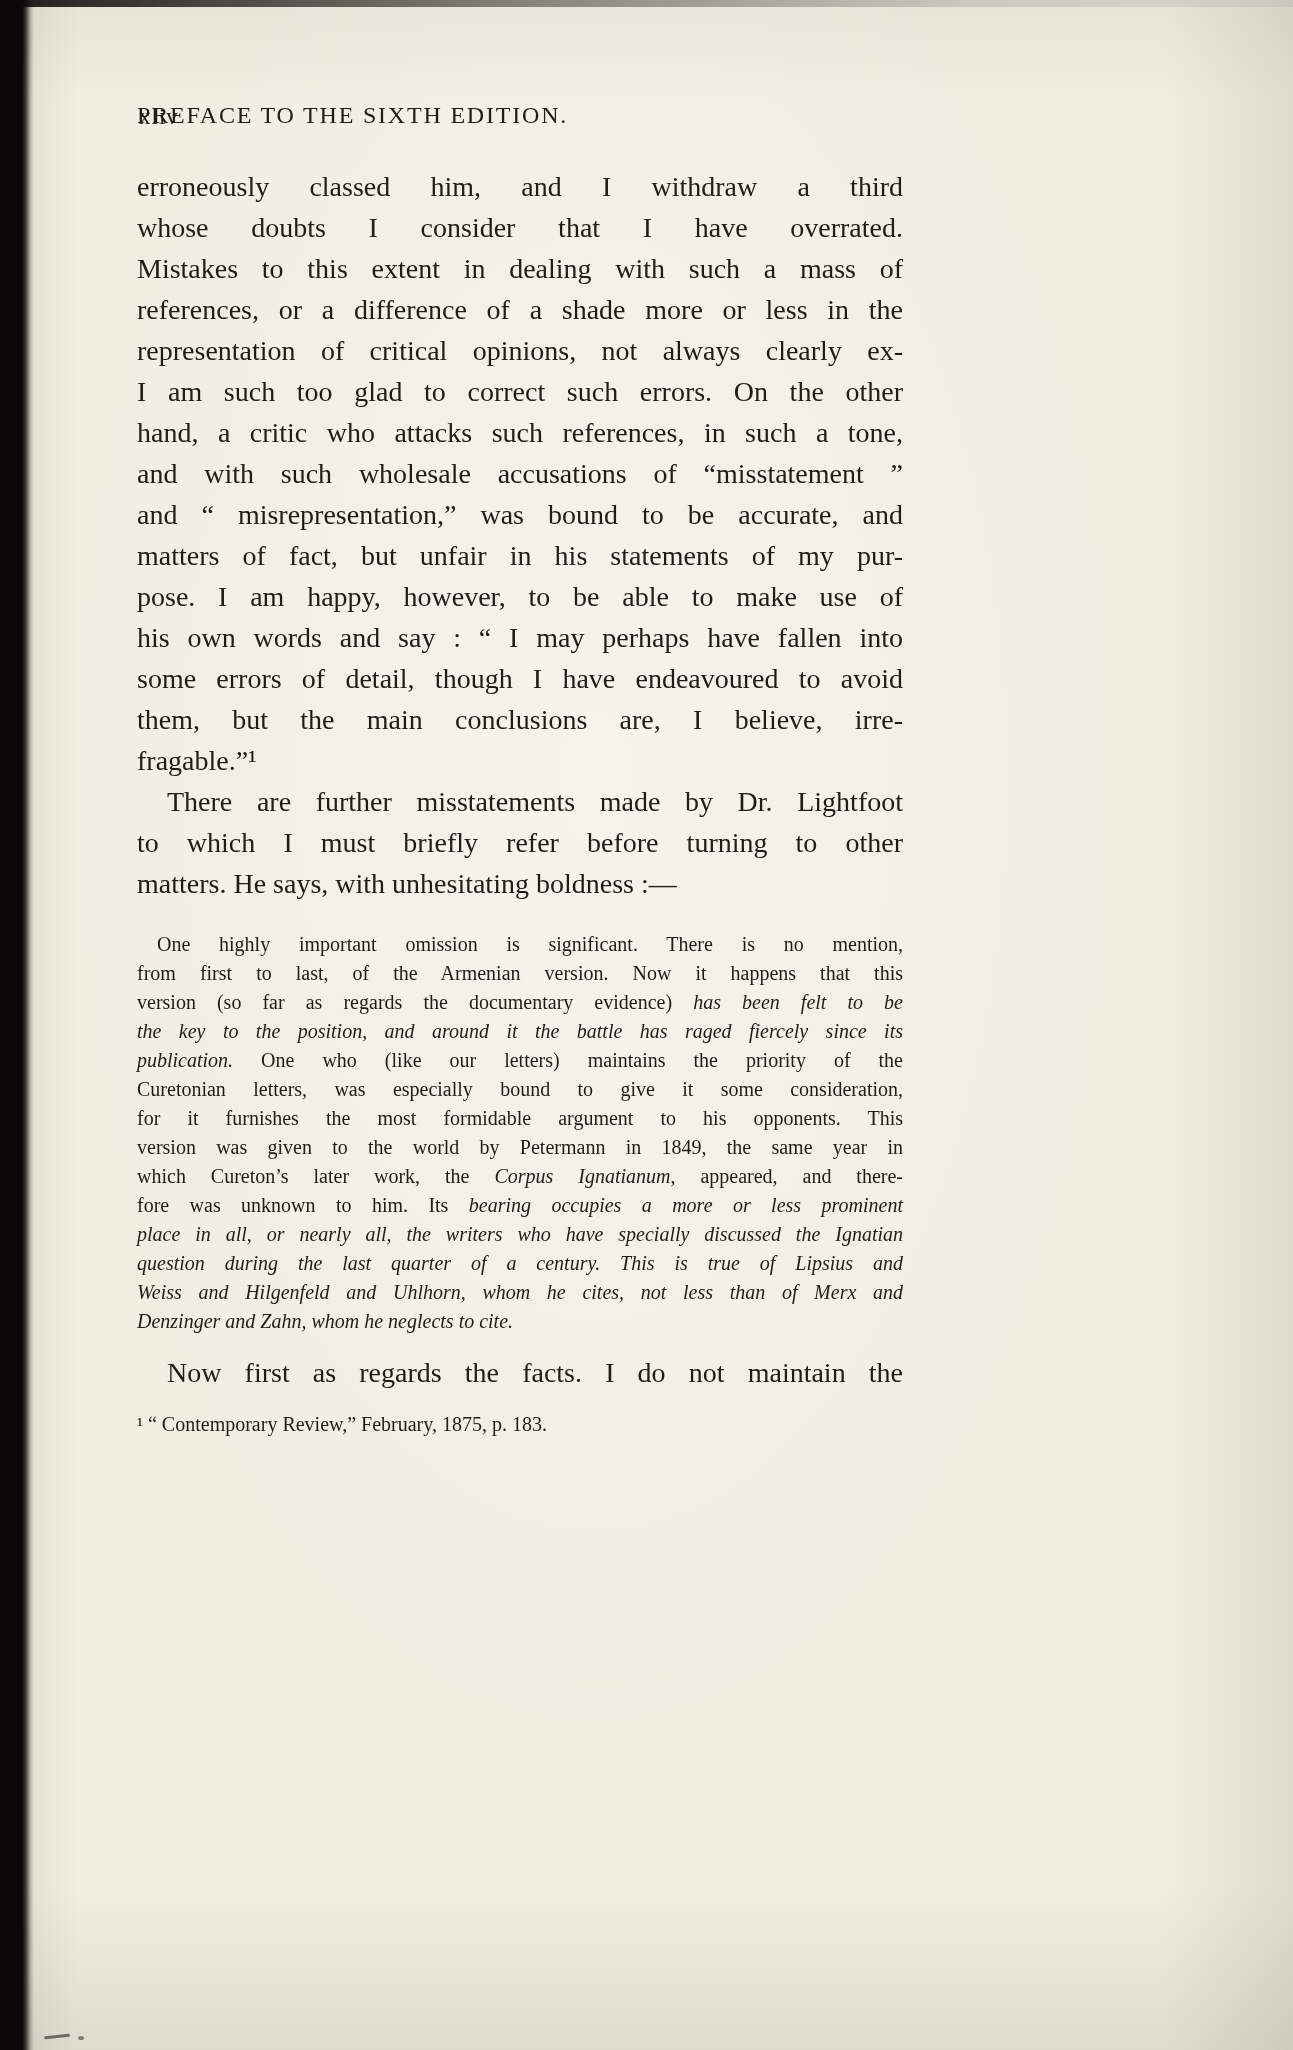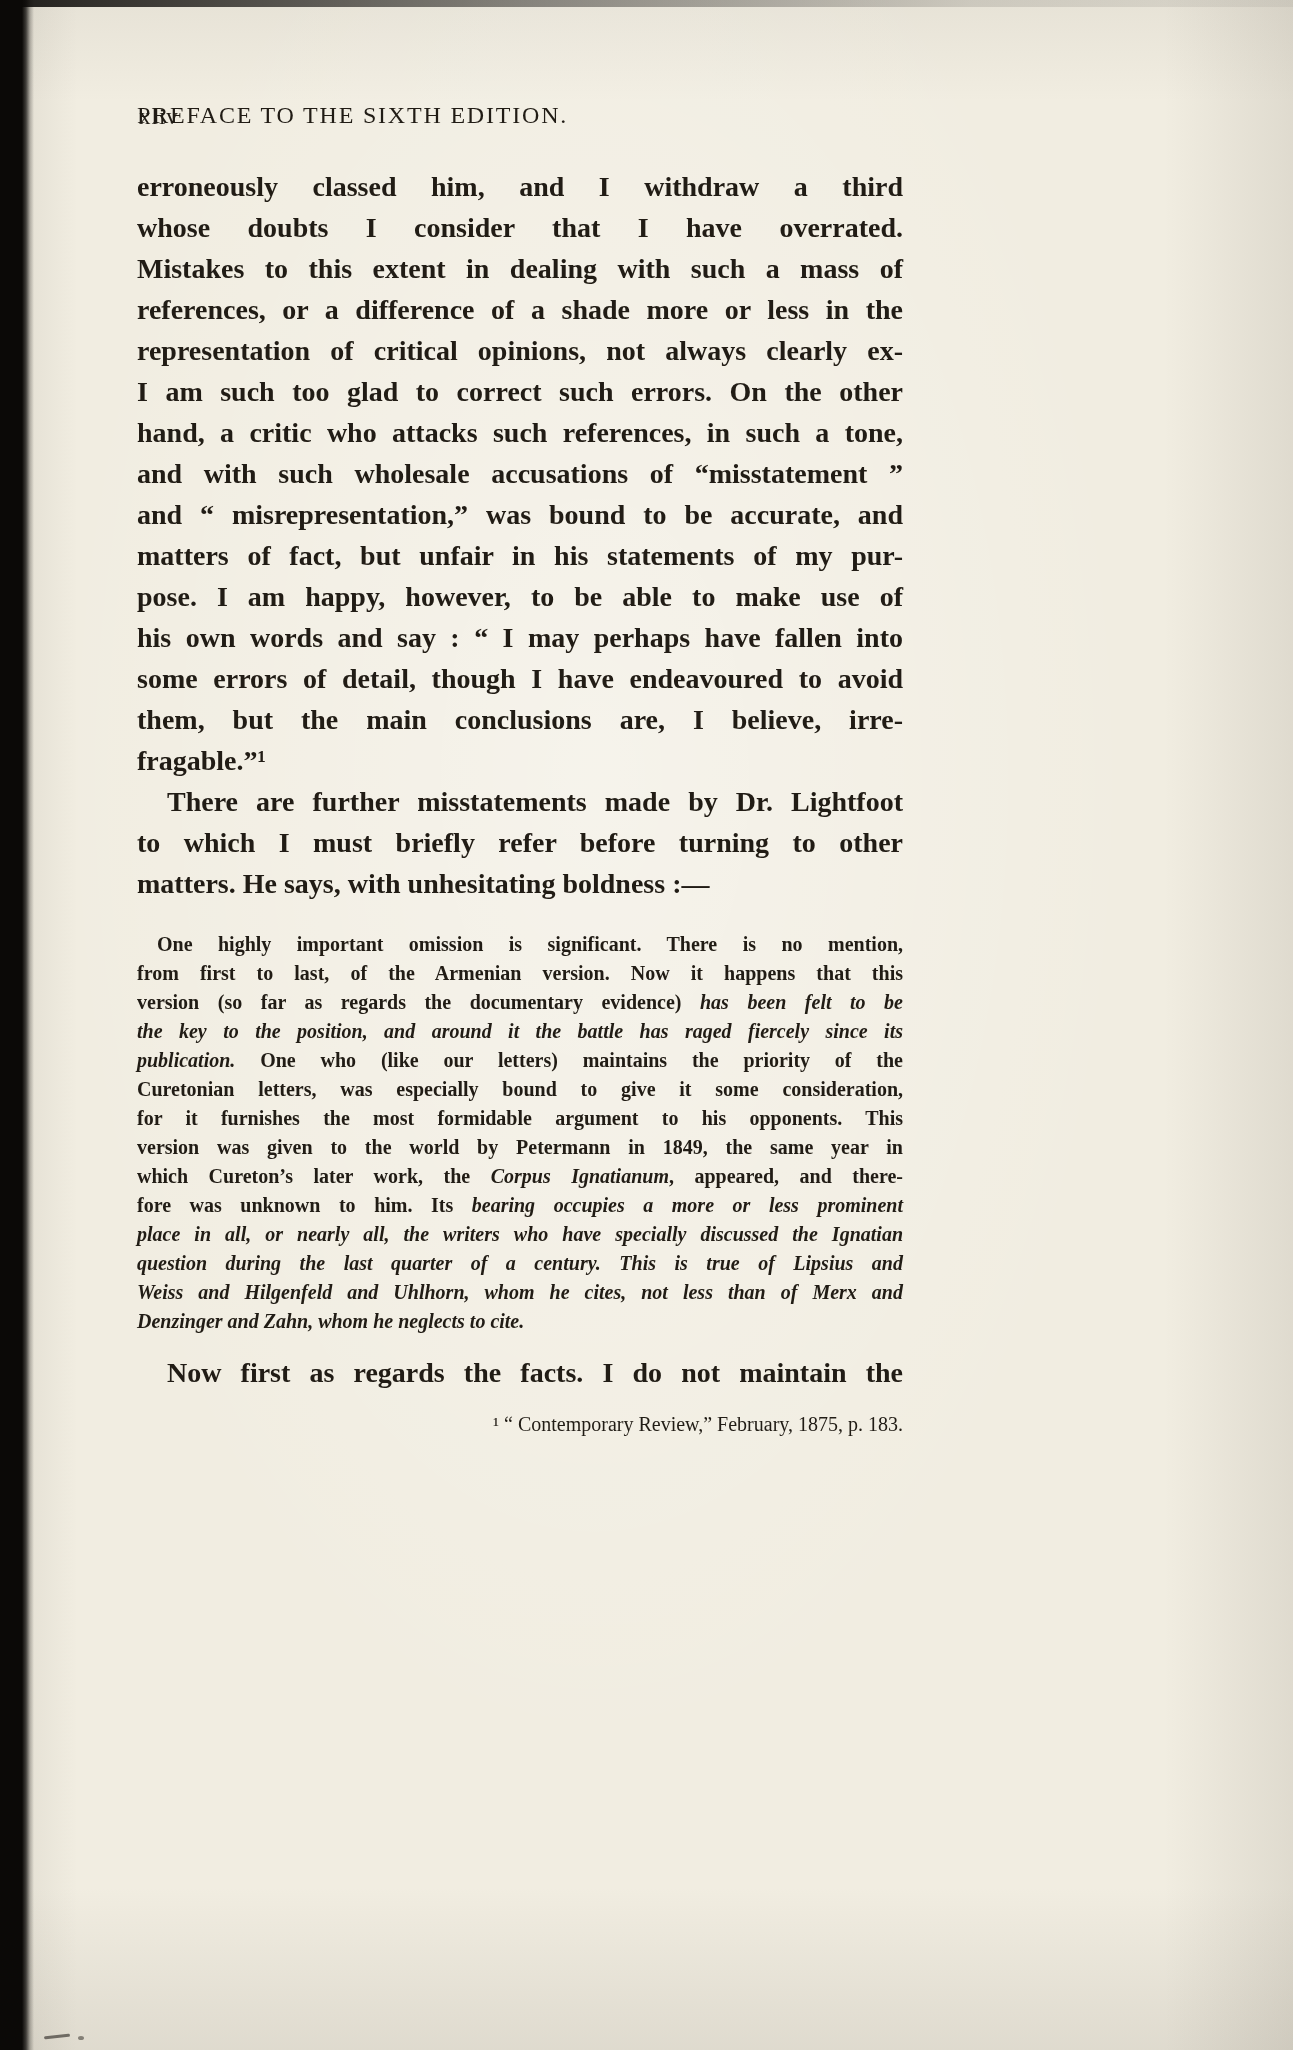--- a/index.html
+++ b/index.html
@@ -50,29 +50,28 @@
     padding-top:2px;
   }
   .text-block{margin-top:24px;}
   .para{margin:0;}
   .para.main{font-size:28px;line-height:41px;}
   .para.small{font-size:20px;line-height:29px;margin-top:26px;}
   .para.small + .para.main{margin-top:16px;}
   .line{
     text-align:justify;
     text-align-last:justify;
-    font-weight:bold;
   }
   .line.last-left{text-align-last:left;}
   .para.main .line.first-indent{text-indent:30px;}
   .para.small .line.first-indent{text-indent:20px;}
   .line i{font-style:italic;}
   .footnote{
     margin-top:20px;
-    text-align:right;
+    text-align:left;
     font-size:20px;
     width:100%;
   }
 </style>
 </head>
 <body>
 
 <div class="scan">
   <div class="edge-left"></div>
   <div class="edge-top"></div>

